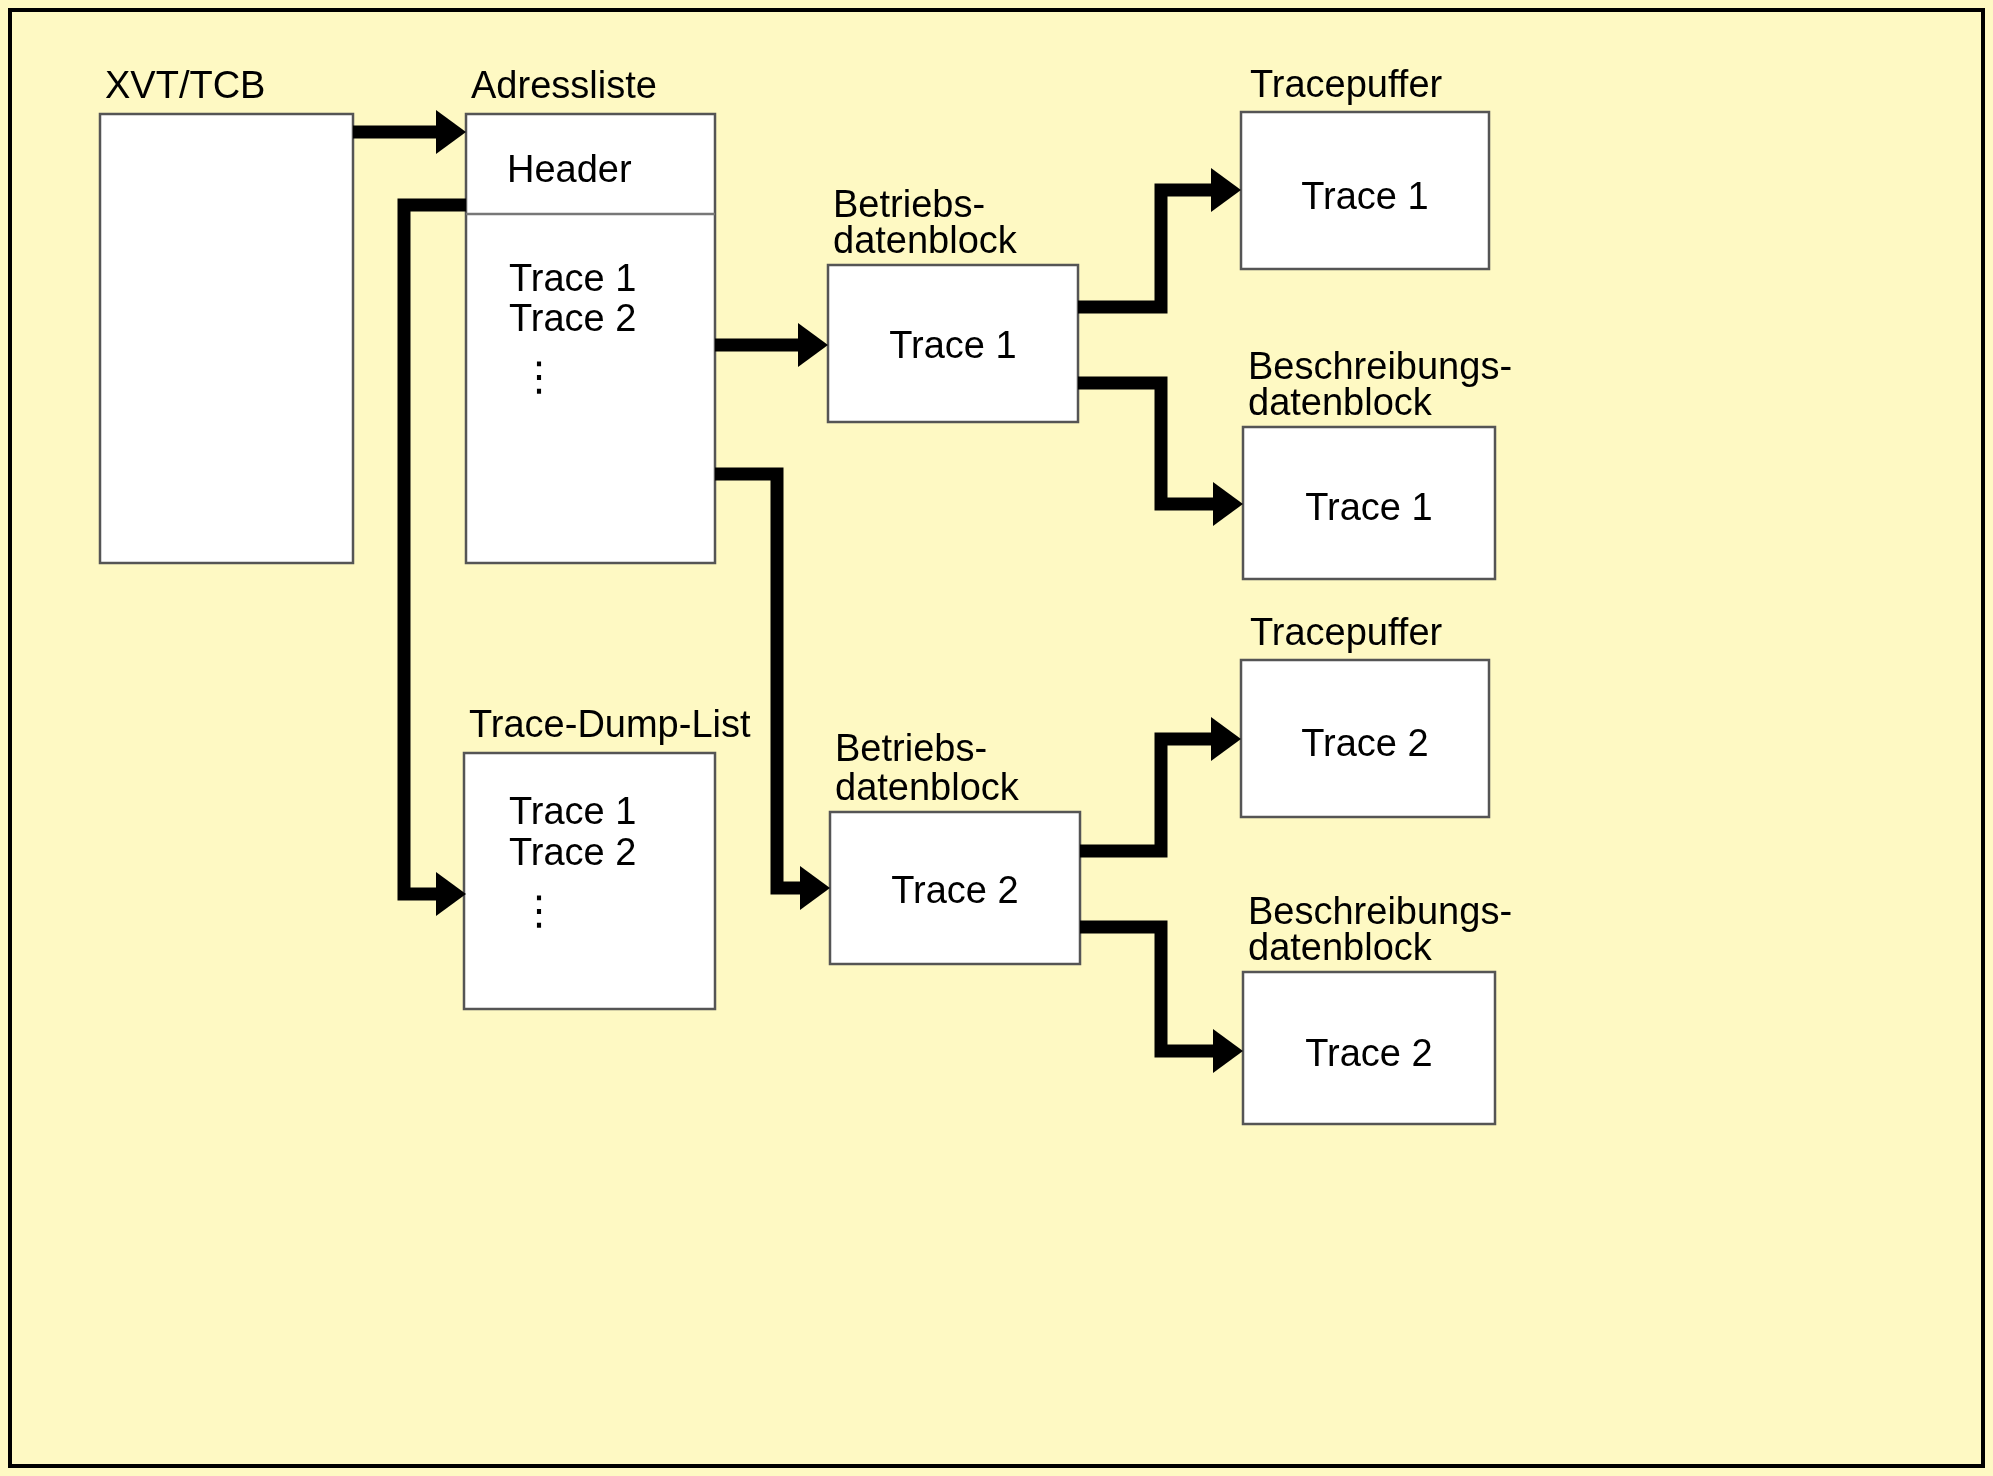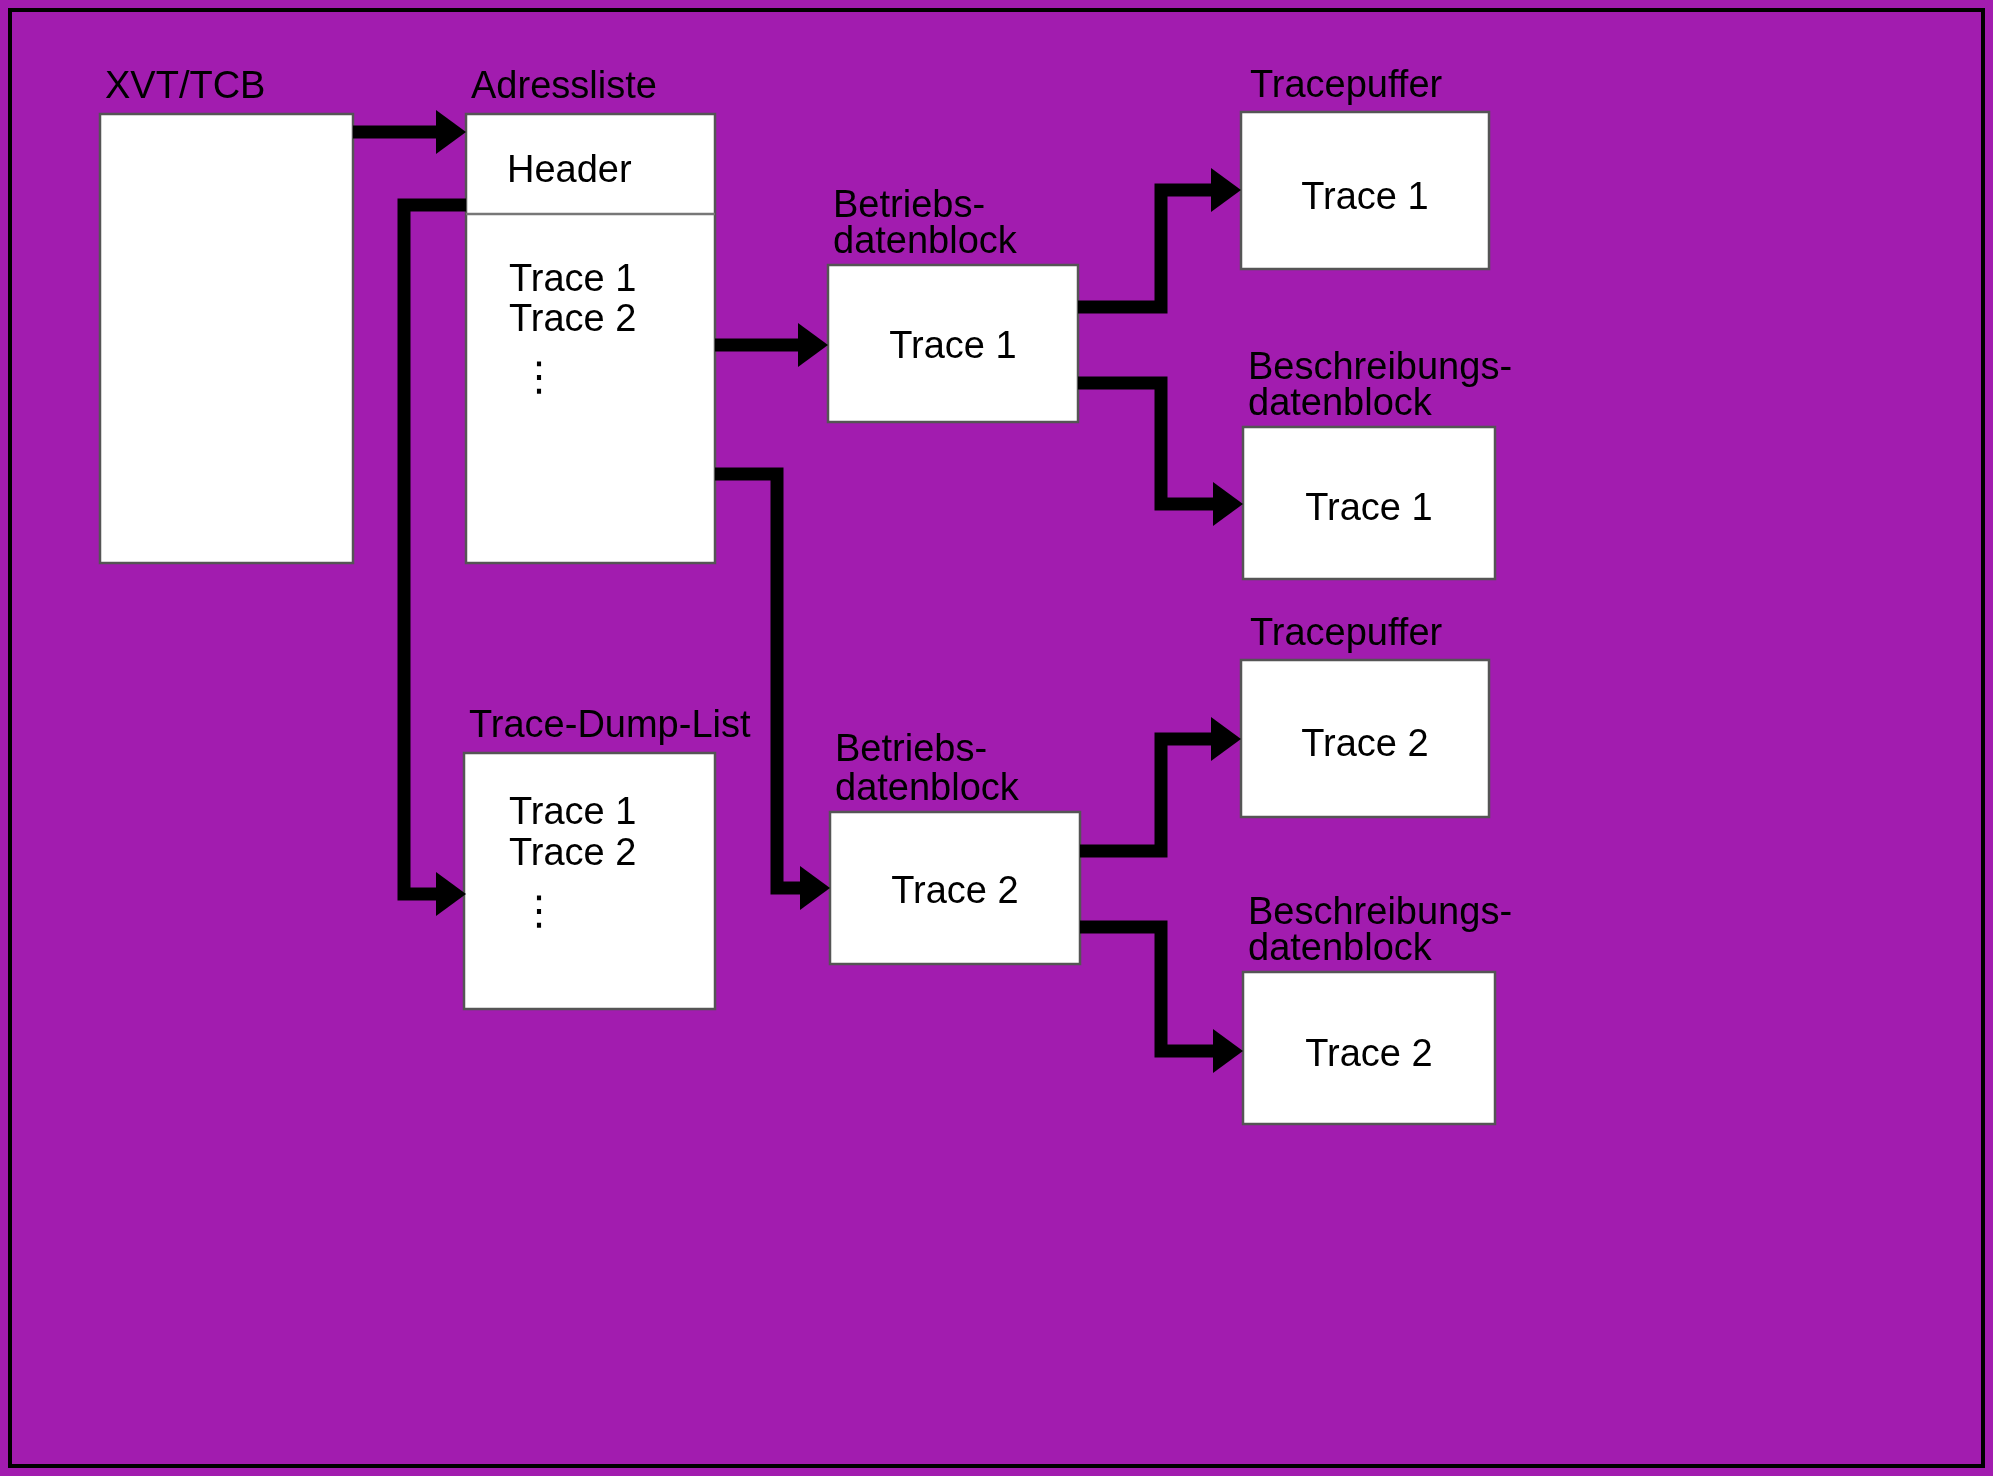--- a/index.html
+++ b/index.html
@@ -9,21 +9,21 @@
   }
   body {
     width: 1993px;
     height: 1476px;
     font-family: "Liberation Sans", sans-serif;
   }
   #diagram-root {
     position: relative;
     width: 1993px;
     height: 1476px;
-    background: #a21caf;
+    background: #fef9c3;
     overflow: hidden;
   }
   svg.canvas {
     position: absolute;
     top: 0;
     left: 0;
     width: 1993px;
     height: 1476px;
     display: block;
   }

